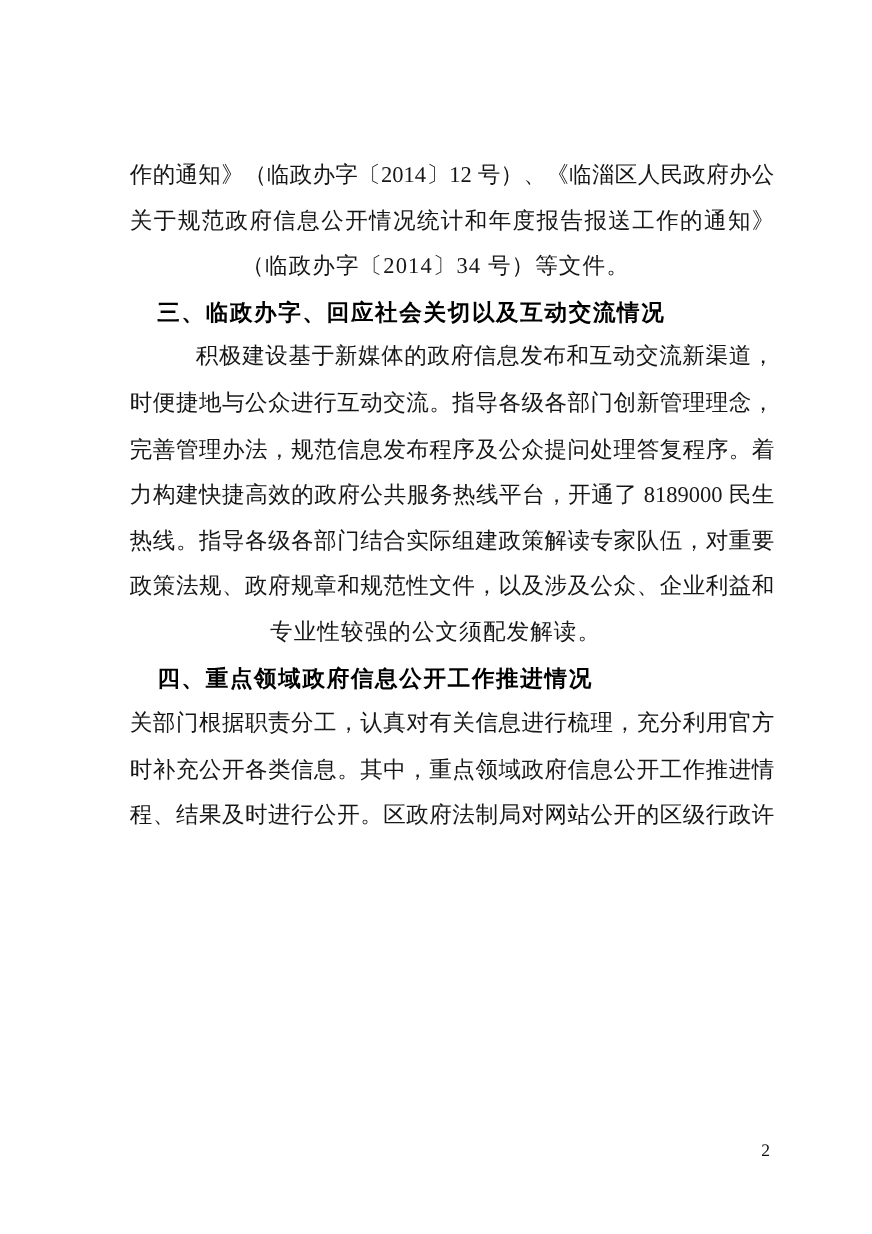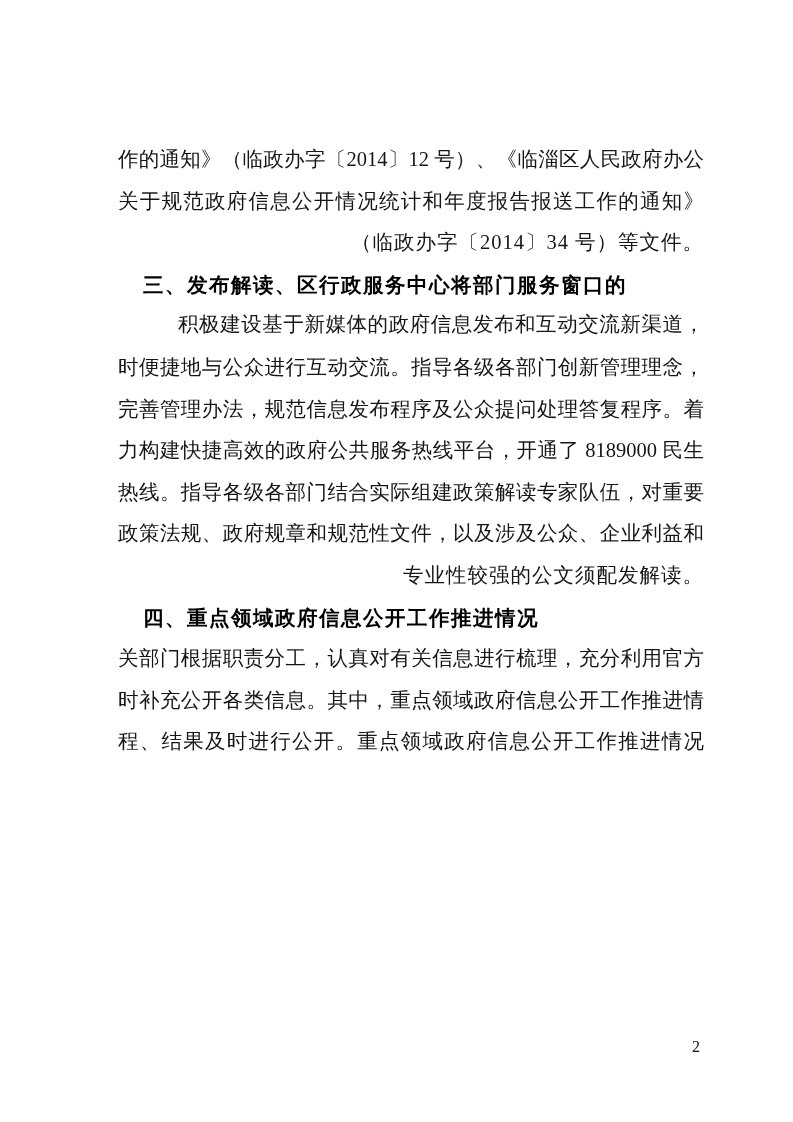--- a/index.html
+++ b/index.html
@@ -30,21 +30,21 @@
   }
   
   .jf {
     text-align: justify;
     text-align-last: justify;
     text-justify: inter-character;
     margin-left: 30px;
   }
   
   .plain {
-    text-align: right;
+    text-align: center;
     letter-spacing: 1px;
   }
   
   .ind {
     padding-left: 60px;
     font-family: Liberation Mono, monospace;
   }
   
   .h {
     padding-left: 55px;
@@ -68,27 +68,27 @@
   }
 </style>
 </head>
 <body>
 
 <div class="page">
   <div class="text-block">
     <div class="line jf">作的通知》（临政办字〔2014〕12 号）、《临淄区人民政府办公室</div>
     <div class="line jf">关于规范政府信息公开情况统计和年度报告报送工作的通知》</div>
     <div class="line plain">（临政办字〔2014〕34 号）等文件。</div>
-    <div class="line h">三、发布解读、区行政服务中心将部门服务窗口的</div>
+    <div class="line h">三、临政办字、回应社会关切以及互动交流情况</div>
     <div class="line jf ind">积极建设基于新媒体的政府信息发布和互动交流新渠道，及</div>
     <div class="line jf">时便捷地与公众进行互动交流。指导各级各部门创新管理理念，</div>
     <div class="line jf">完善管理办法，规范信息发布程序及公众提问处理答复程序。着</div>
     <div class="line jf">力构建快捷高效的政府公共服务热线平台，开通了 8189000 民生</div>
     <div class="line jf">热线。指导各级各部门结合实际组建政策解读专家队伍，对重要</div>
     <div class="line jf">政策法规、政府规章和规范性文件，以及涉及公众、企业利益和</div>
     <div class="line plain">专业性较强的公文须配发解读。</div>
     <div class="line h">四、重点领域政府信息公开工作推进情况</div>
     <div class="line jf">关部门根据职责分工，认真对有关信息进行梳理，充分利用官方</div>
     <div class="line jf">时补充公开各类信息。其中，重点领域政府信息公开工作推进情况</div>
-    <div class="line jf">程、结果及时进行公开。重点领域政府信息公开工作推进情况</div>
+    <div class="line jf">程、结果及时进行公开。区政府法制局对网站公开的区级行政许</div>
   </div>
   <div class="page-number">2</div>
 </div>
 
 </body></html>

